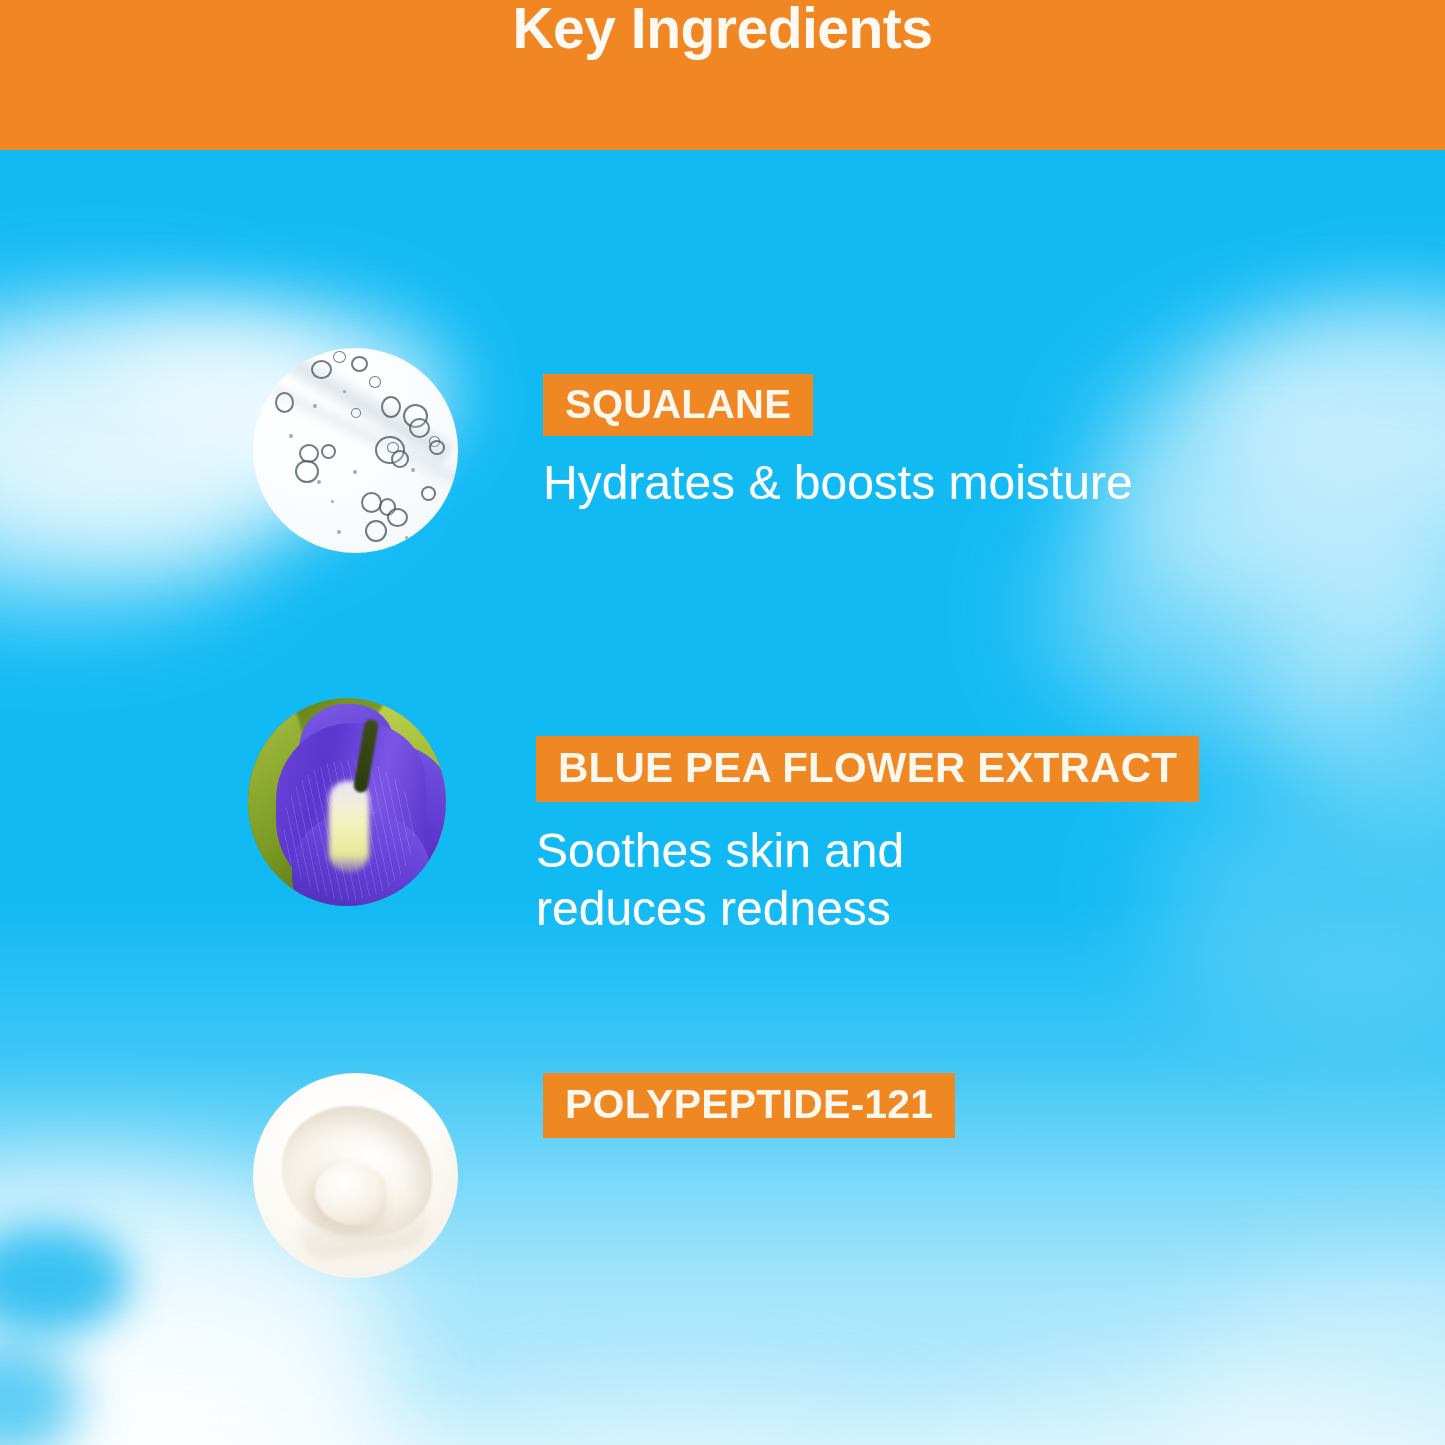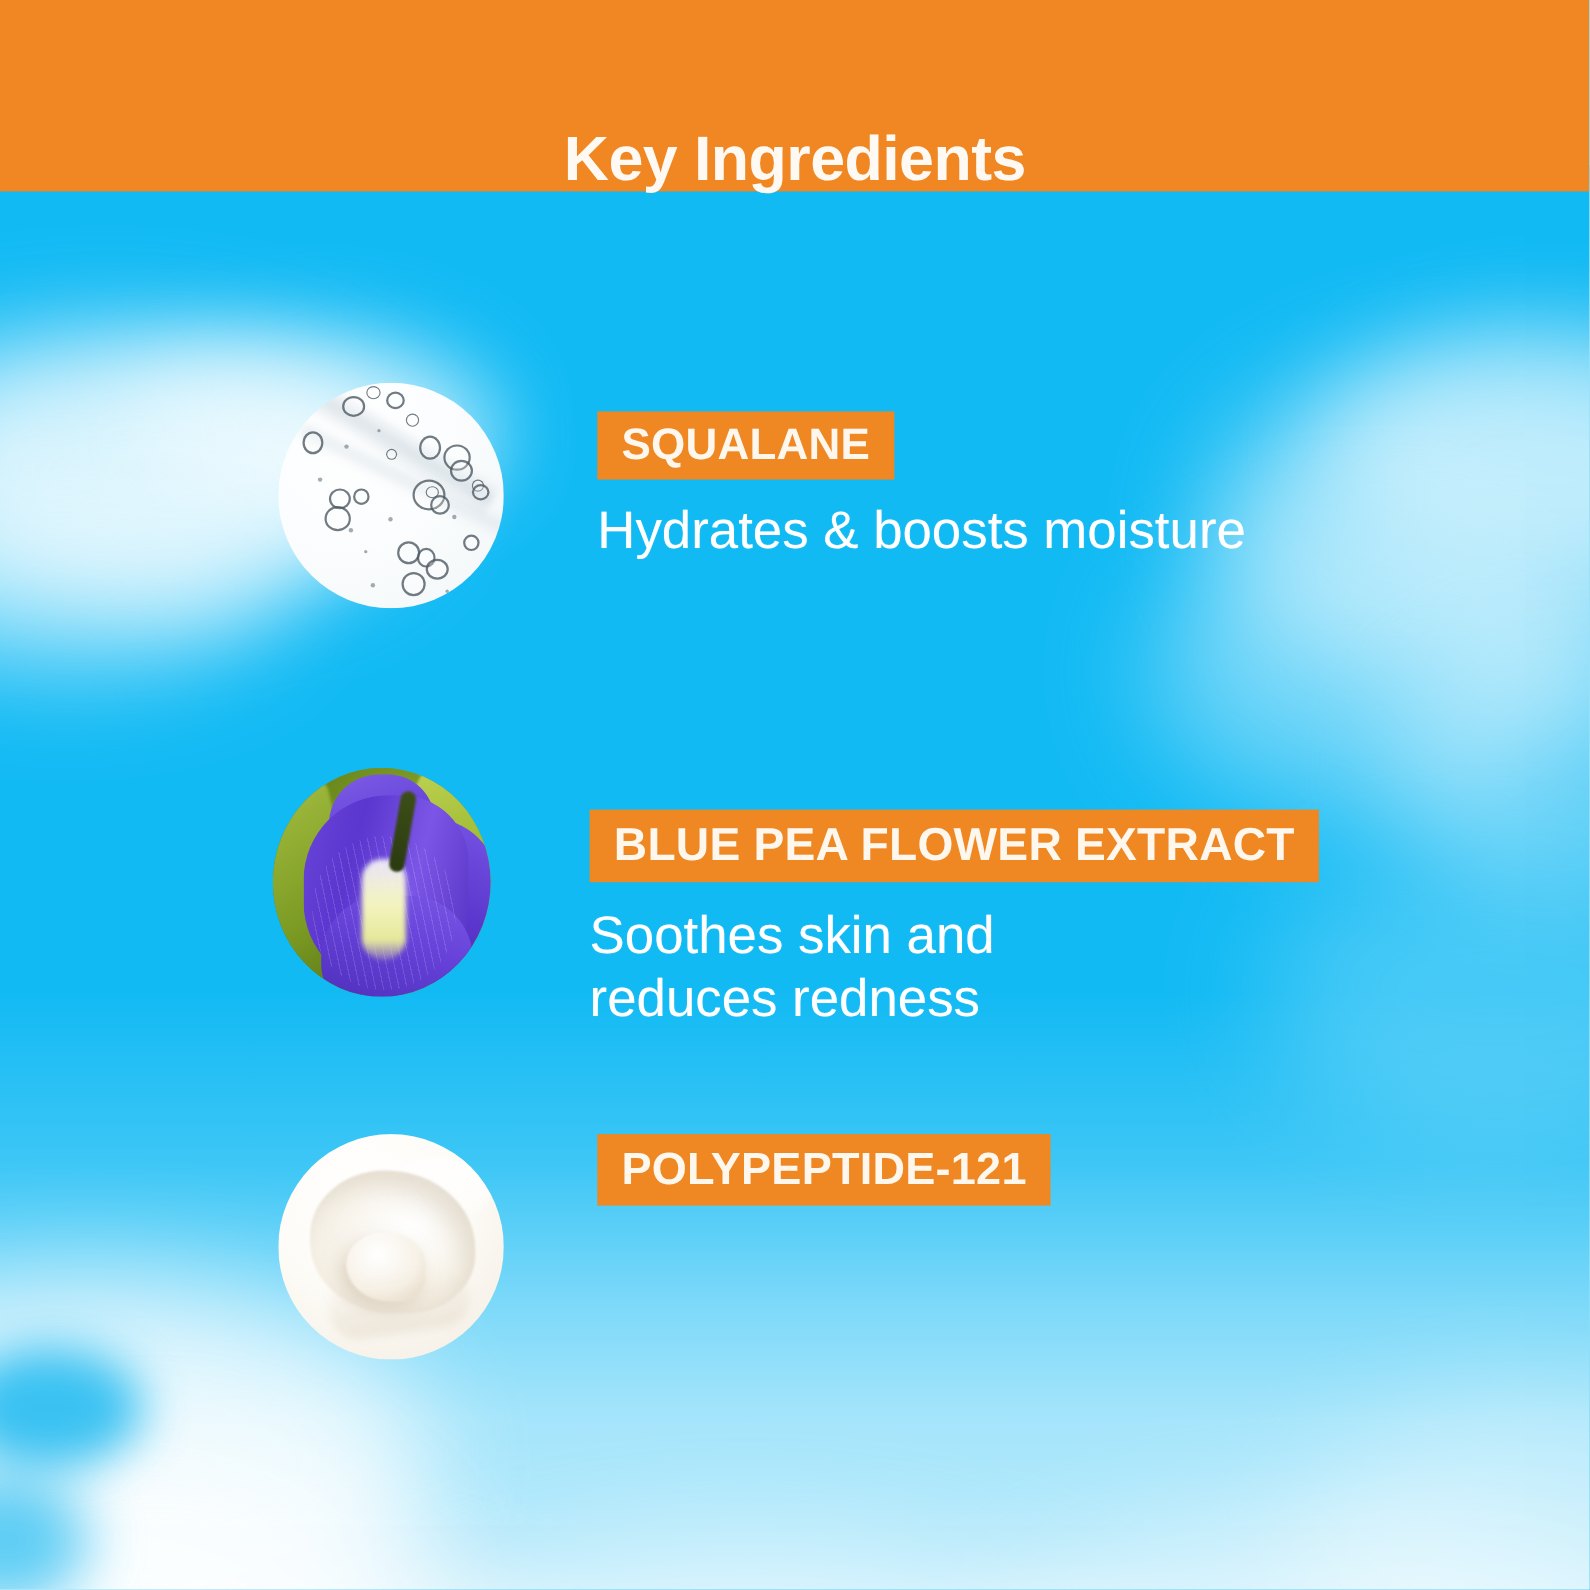--- a/index.html
+++ b/index.html
@@ -78,45 +78,45 @@
   }
   .pt-a { left: -40px;  top: 1075px; width: 170px; height: 110px; opacity: .85; filter: blur(22px); }
   .pt-b { left: -70px;  top: 1190px; width: 150px; height: 120px; opacity: .70; filter: blur(26px); }
 
   
   .header {
     position: absolute;
     left: 0;
     top: 0;
     width: 1445px;
-    height: 174px;
+    height: 150px;
     background: #F08722;
     display: flex;
-    align-items: flex-end;
+    align-items: flex-start;
     justify-content: center;
     z-index: 20;
   }
   .header-title {
     color: #FEF9F2;
     font-size: 57px;
     font-weight: bold;
     letter-spacing: -0.5px;
     line-height: 1;
   }
 
   
   .row {
     position: absolute;
     display: flex;
     align-items: flex-start;
     z-index: 10;
   }
   .row-1 { left: 253px; top: 348px; }
   .row-2 { left: 248px; top: 698px; }
-  .row-3 { left: 253px; top: 1031px; }
+  .row-3 { left: 253px; top: 1073px; }
 
   .thumb {
     width: 205px;
     height: 205px;
     border-radius: 50%;
     overflow: hidden;
     flex: 0 0 auto;
     position: relative;
   }
   .row-2 .thumb { width: 198px; height: 208px; }

